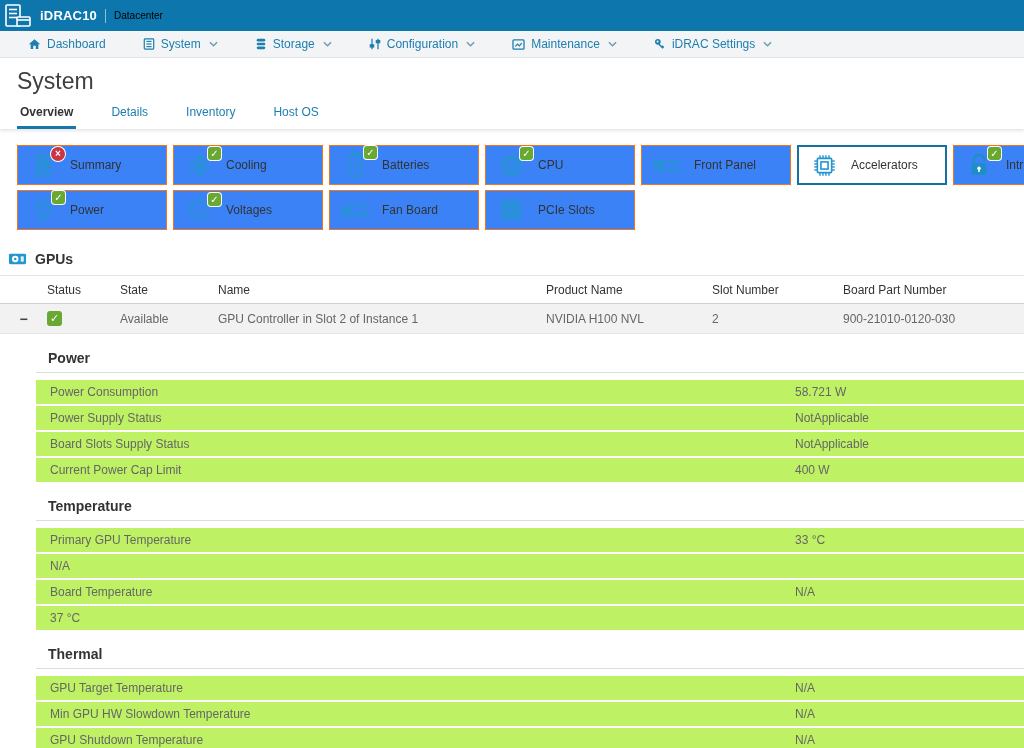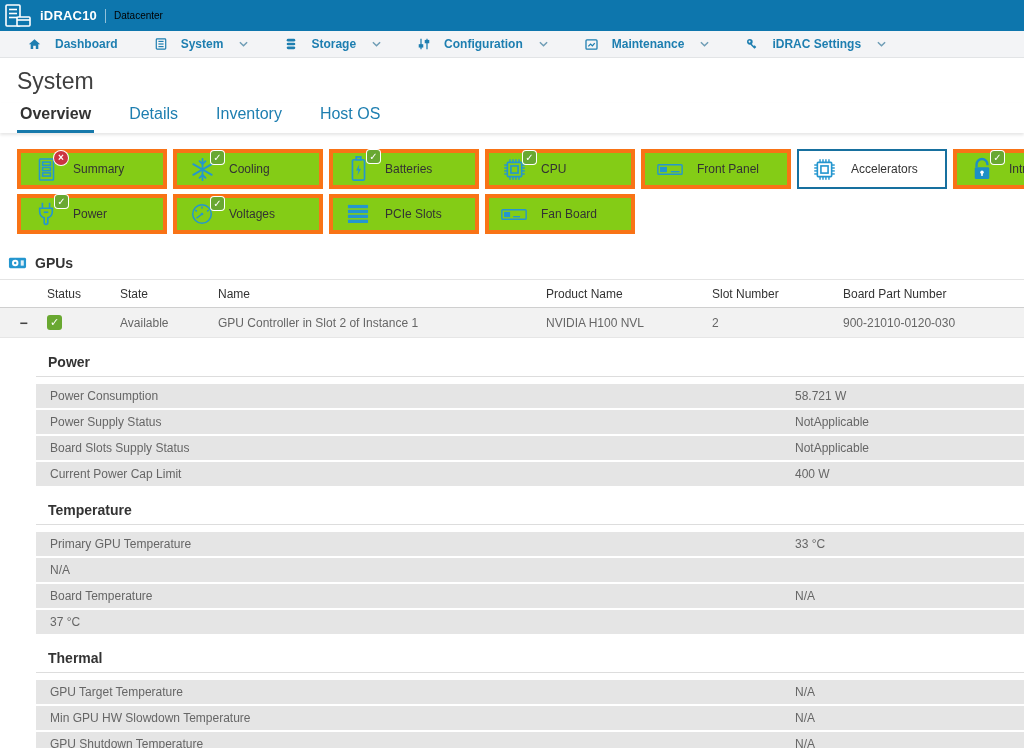--- a/index.html
+++ b/index.html
@@ -9,35 +9,35 @@
   
   .topbar { height:31px; background:#0d76ad; display:flex; align-items:center; padding-left:5px; }
   .topbar .logo { display:inline-flex; margin-right:8px; }
   .brand { color:#fff; font-size:13px; font-weight:700; letter-spacing:.2px; }
   .brand-sep { width:1px; height:14px; background:rgba(255,255,255,.55); margin:0 8px; }
   .edition { color:#000000; font-size:10px; font-weight:400; }
 
   
   .navbar { height:27px; background:#f3f4f6; border-bottom:1px solid #e2e4e6;
     display:flex; align-items:center; padding-left:28px; gap:37px; }
-  .nav-item { display:inline-flex; align-items:center; gap:14px; color:#1d7eb0;
-    font-size:12px; font-weight:700; cursor:pointer; white-space:nowrap; }
+  .nav-item { display:inline-flex; align-items:center; gap:6px; color:#1d7eb0;
+    font-size:12px; font-weight:400; cursor:pointer; white-space:nowrap; }
   .nav-item svg { flex:0 0 auto; }
   .caret { margin-left:2px; }
 
   
   .page-title { font-size:23px; font-weight:400; color:#404040; margin:10px 0 8px 17px; }
   .tabs { display:flex; gap:32px; padding-left:17px; box-shadow:0 2px 3px rgba(0,0,0,.10); }
-  .tab { font-size:16px; padding:2px 3px 7px; color:#1d7eb0; cursor:pointer; }
+  .tab { font-size:12px; padding:2px 3px 7px; color:#1d7eb0; cursor:pointer; }
   .tab.active { color:#333; font-weight:700; border-bottom:3px solid #1779ab; }
 
   
   .cards { width:1024px; overflow:hidden; padding-left:17px; margin-top:16px; }
   .cards-row { display:flex; gap:6px; margin-bottom:5px; flex-wrap:nowrap; }
-  .card { flex:0 0 150px; height:40px; background:#84cc16; border:4px solid #f97316;
+  .card { flex:0 0 150px; height:40px; background:#3b82f6; border:1px solid #f97316;
     display:flex; align-items:center; gap:13px; padding-left:11px; cursor:pointer; }
   .card.sel-true { border:2px solid #17709f; background:#fff; }
   .cicon { position:relative; display:inline-flex; width:28px; justify-content:center; }
   .badge { position:absolute; top:-6px; right:-8px; width:13px; height:13px; border-radius:3px;
     background:#69a831; color:#fff; font-size:10px; line-height:13px; text-align:center;
     box-shadow:0 0 0 1px #fff; }
   .badge-ok::after { content:"✓"; }
   .badge-error { background:#cb3442; border-radius:50%; width:14px; height:14px; line-height:14px; }
   .badge-error::after { content:"×"; font-weight:700; }
   .clabel { font-size:12px; color:#333; }
@@ -53,21 +53,21 @@
   .status-chip { display:none; width:15px; height:15px; border-radius:3px; background:#69a831;
     color:#fff; font-size:11px; line-height:15px; text-align:center; }
   .status-chip.status-ok { display:inline-block; }
 
   
   .details { margin-left:36px; width:988px; }
   .dsection { margin-top:16px; }
   .dsection h3 { font-size:14px; font-weight:700; color:#333; padding:0 0 6px 12px;
     border-bottom:1px solid #ddd; }
   .drow { display:grid; grid-template-columns:745px 1fr; height:24px; line-height:24px;
-    background:#e5e5e5; margin-bottom:2px; padding-left:14px; font-size:12px; color:#666; }
+    background:#bef264; margin-bottom:2px; padding-left:14px; font-size:12px; color:#666; }
   .dsection .drow:first-of-type { margin-top:7px; }
 </style>
 </head>
 <body>
 
 <div class="topbar">
   <span class="logo">
     <svg width="27" height="24" viewBox="0 0 27 24" fill="none" stroke="#fff" stroke-width="1.6">
       <rect x="1" y="1" width="14" height="21" rx="1"></rect>
       <line x1="4" y1="5.5" x2="12" y2="5.5"></line>
@@ -296,40 +296,40 @@
             <line x1="6" y1="8.5" x2="8" y2="9.8"></line>
             <line x1="14" y1="4" x2="14" y2="6.4"></line>
             <line x1="22" y1="8.5" x2="20" y2="9.8"></line>
           </svg>
         <span class="badge badge-ok"></span>
       </span>
       <span class="clabel">Voltages</span>
     </div>
     <div class="card">
       <span class="cicon">
+        <svg width="26" height="13" viewBox="0 0 30 14" fill="none" stroke="#2496cf" stroke-width="1.6">
+            <rect x="1" y="1.5" width="28" height="11" rx="1"></rect>
+            <rect x="3.5" y="4" width="7" height="6" fill="#2496cf" stroke="none"></rect>
+            <line x1="14" y1="9.5" x2="22" y2="9.5"></line>
+          </svg>
+
+      </span>
+      <span class="clabel">Fan Board</span>
+    </div>
+    <div class="card">
+      <span class="cicon">
         <svg width="24" height="21" viewBox="0 0 26 23" fill="#2496cf">
             <rect x="2" y="1" width="22" height="3.6"></rect>
             <rect x="2" y="6.4" width="22" height="3.6"></rect>
             <rect x="2" y="11.8" width="22" height="3.6"></rect>
             <rect x="2" y="17.2" width="22" height="3.6"></rect>
           </svg>
 
       </span>
       <span class="clabel">PCIe Slots</span>
-    </div>
-    <div class="card">
-      <span class="cicon">
-        <svg width="26" height="13" viewBox="0 0 30 14" fill="none" stroke="#2496cf" stroke-width="1.6">
-            <rect x="1" y="1.5" width="28" height="11" rx="1"></rect>
-            <rect x="3.5" y="4" width="7" height="6" fill="#2496cf" stroke="none"></rect>
-            <line x1="14" y1="9.5" x2="22" y2="9.5"></line>
-          </svg>
-
-      </span>
-      <span class="clabel">Fan Board</span>
     </div>
   </div>
 </div>
 
 <div class="gpu-head">
   <svg width="19" height="14" viewBox="0 0 20 14">
       <rect x="1" y="1.5" width="18" height="11" rx="1.5" fill="#2496cf"></rect>
       <circle cx="7.6" cy="7" r="3.4" fill="#fff"></circle>
       <circle cx="7.6" cy="7" r="1.3" fill="#2496cf"></circle>
       <rect x="13.4" y="4.2" width="3.2" height="5.6" fill="#fff" opacity=".85"></rect>

